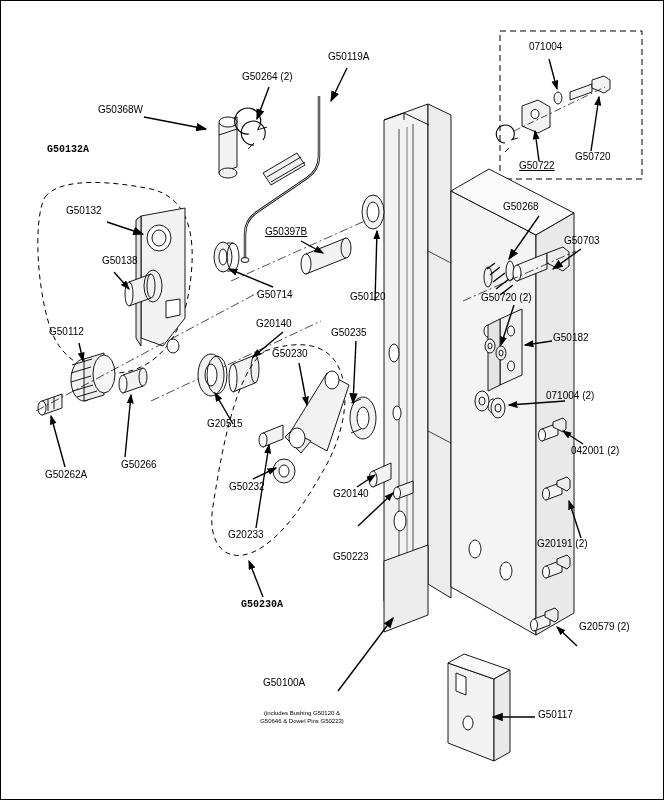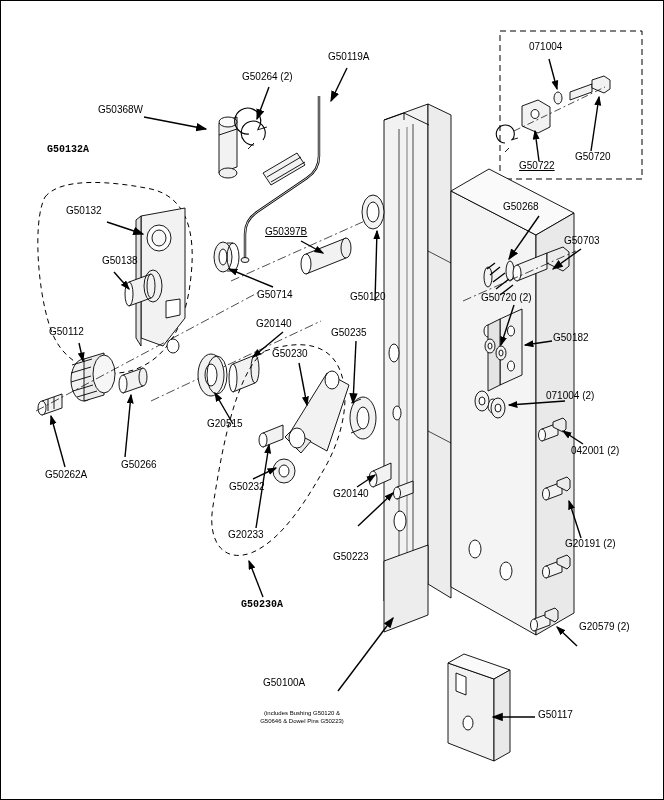--- a/index.html
+++ b/index.html
@@ -370,21 +370,21 @@
   <div class="lbl" style="left:206px; top:417px;">G20515</div>
   <div class="lbl" style="left:44px; top:468px;">G50262A</div>
   <div class="lbl" style="left:100px; top:458px;margin-left:20px;">G50266</div>
   <div class="lbl" style="left:228px; top:480px;">G50232</div>
   <div class="lbl" style="left:332px; top:487px;">G20140</div>
   <div class="lbl" style="left:227px; top:528px;">G20233</div>
   <div class="lbl" style="left:332px; top:526px;margin-top:24px;">G50223</div>
   <div class="lbl bold" style="left:240px; top:598px;">G50230A</div>
   <div class="lbl" style="left:545px; top:389px;">071004 (2)</div>
   <div class="lbl" style="left:570px; top:444px;">042001 (2)</div>
-  <div class="lbl" style="left:564px; top:537px;">G20191 (2)</div>
+  <div class="lbl" style="left:536px; top:537px;">G20191 (2)</div>
   <div class="lbl" style="left:578px; top:620px;">G20579 (2)</div>
   <div class="lbl" style="left:537px; top:708px;">G50117</div>
   <div class="lbl" style="left:262px; top:676px;">G50100A</div>
 
   <div class="lbl sub" style="left:221px; top:709px;">(includes Bushing G50120 &amp;</div>
   <div class="lbl sub" style="left:221px; top:717px;">G50646 &amp; Dowel Pins G50223)</div>
 
 </div>
 
 </body></html>

